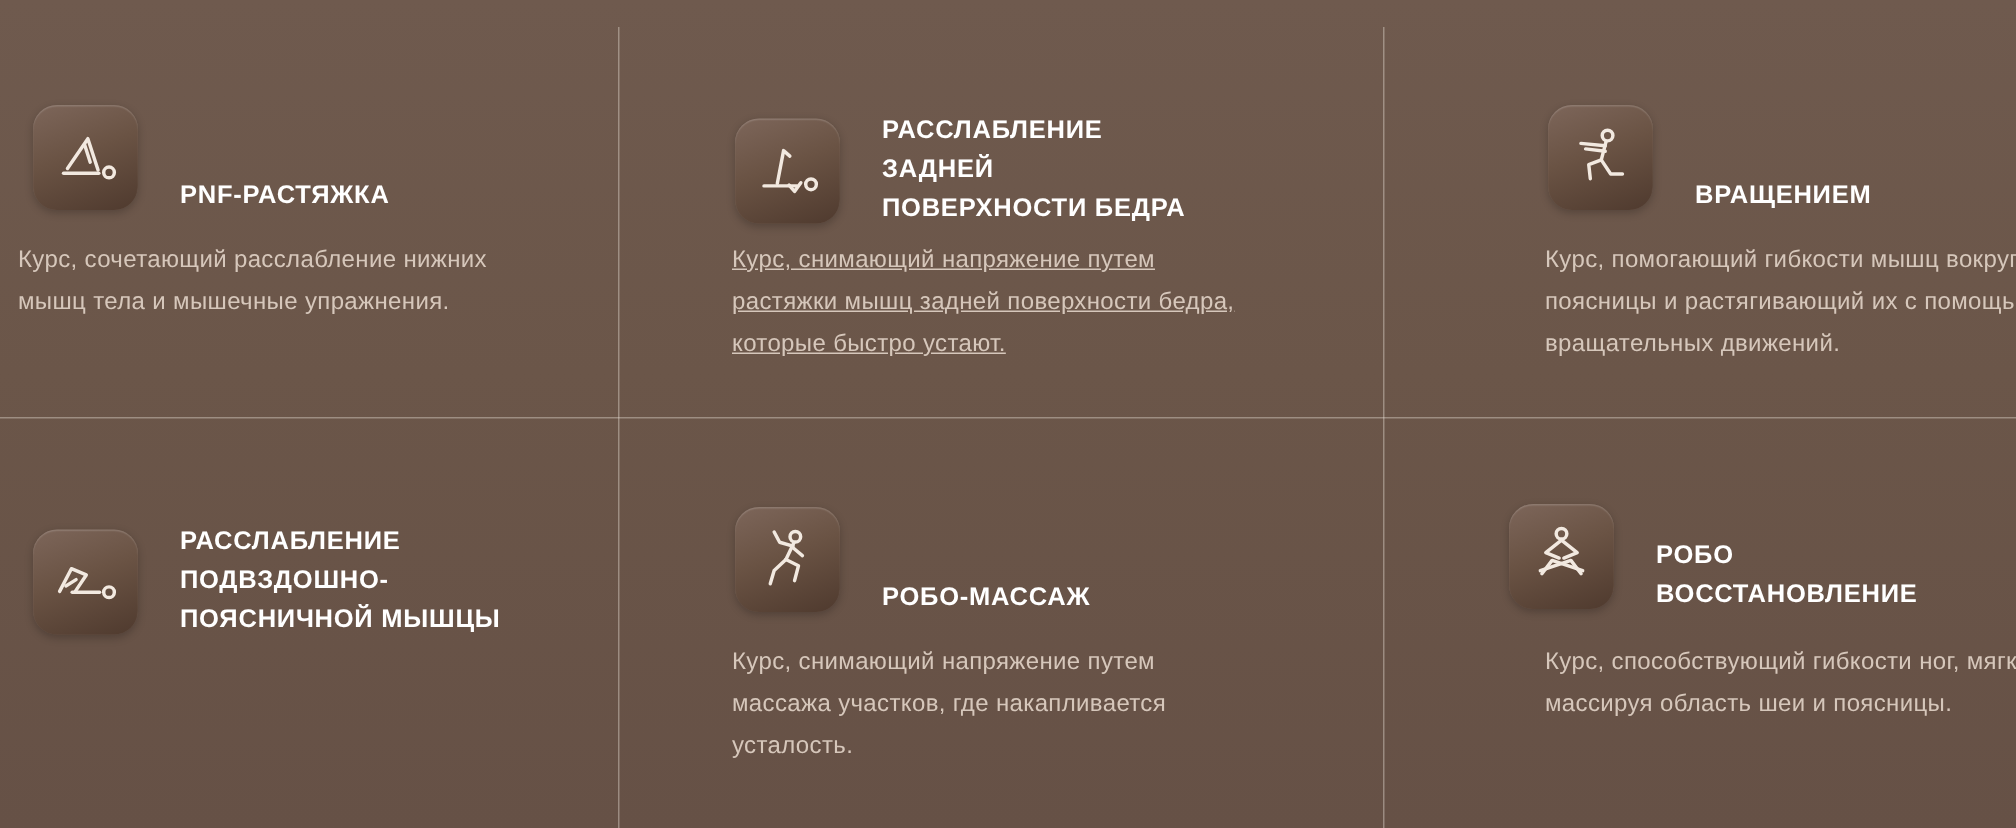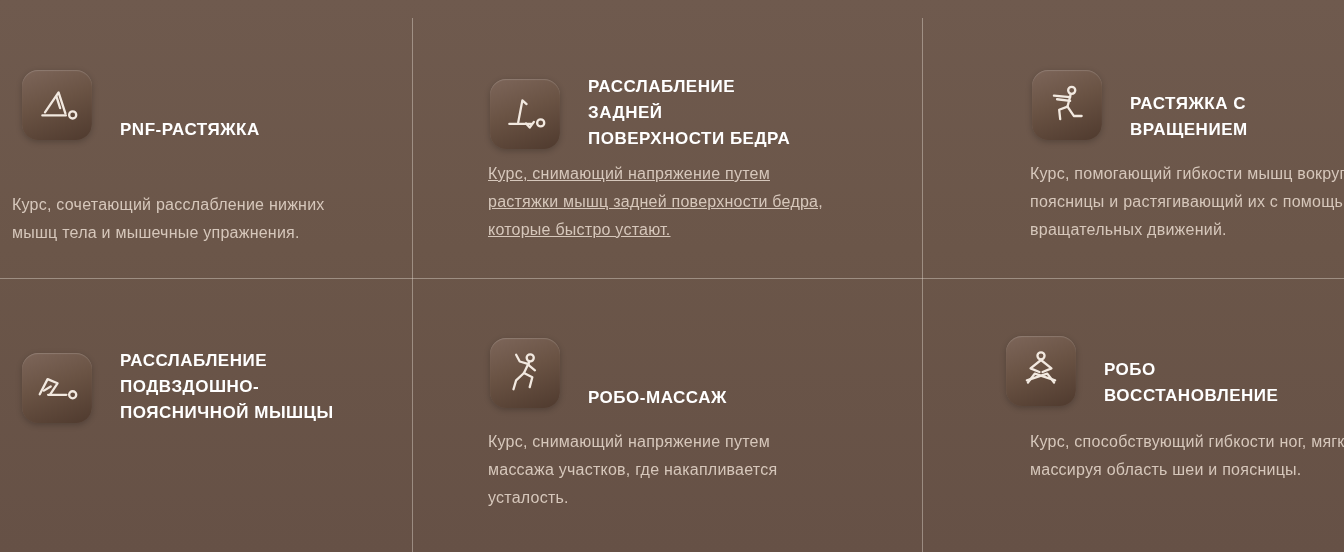--- a/index.html
+++ b/index.html
@@ -81,21 +81,21 @@
     position:absolute;
     color:var(--desc);
     font-size:16px;
     line-height:28px;
     letter-spacing:0.015em;
   }
   
   .h1{left:22px;  top:70px;}
   .h2{left:490px; top:62px;}
   .h3{left:1032px;top:70px;}
-  .d1{left:12px;  top:160px; width:352px;margin-top:31px;}
+  .d1{left:12px;  top:160px; width:352px;}
   .d2{left:488px; top:160px; width:352px;text-decoration:underline;}
   .d3{left:1030px;top:160px; width:330px;}
   
   .h4{left:22px;  top:336px;}
   .h5{left:490px; top:338px;justify-content:center;}
   .h6{left:1006px;top:336px;}
   .d4{left:12px;  top:428px; width:352px;}
   .d5{left:488px; top:428px; width:352px;}
   .d6{left:1030px;top:428px; width:330px;}
 </style>
@@ -145,21 +145,20 @@
       <svg viewBox="0 0 44 44">
         <circle cx="26.5" cy="8" r="3.4"></circle>
         <path d="M25.5 12 L22.5 23.5"></path>
         <path d="M25 14.5 L9.5 13"></path>
         <path d="M25 18 L12.5 16.5"></path>
         <path d="M22.5 23.5 L14.5 26.5 L15.5 35.5"></path>
         <path d="M22.5 23.5 L28.5 32.5 L36 32.5"></path>
       </svg>
     </div>
     <div class="title">
-      <div>РАСТЯЖКА С</div>
       <div>ВРАЩЕНИЕМ</div>
     </div>
   </div>
   <div class="desc d3">Курс, помогающий гибкости мышц вокруг поясницы и растягивающий их с помощью вращательных движений.</div>
 
   <div class="card-header h4">
     <div class="tile">
       <svg viewBox="0 0 44 44">
         <circle cx="37" cy="28.5" r="3.4"></circle>
         <path d="M5.5 28 L13 13.5 L22.5 17.5 L15.5 28"></path>

